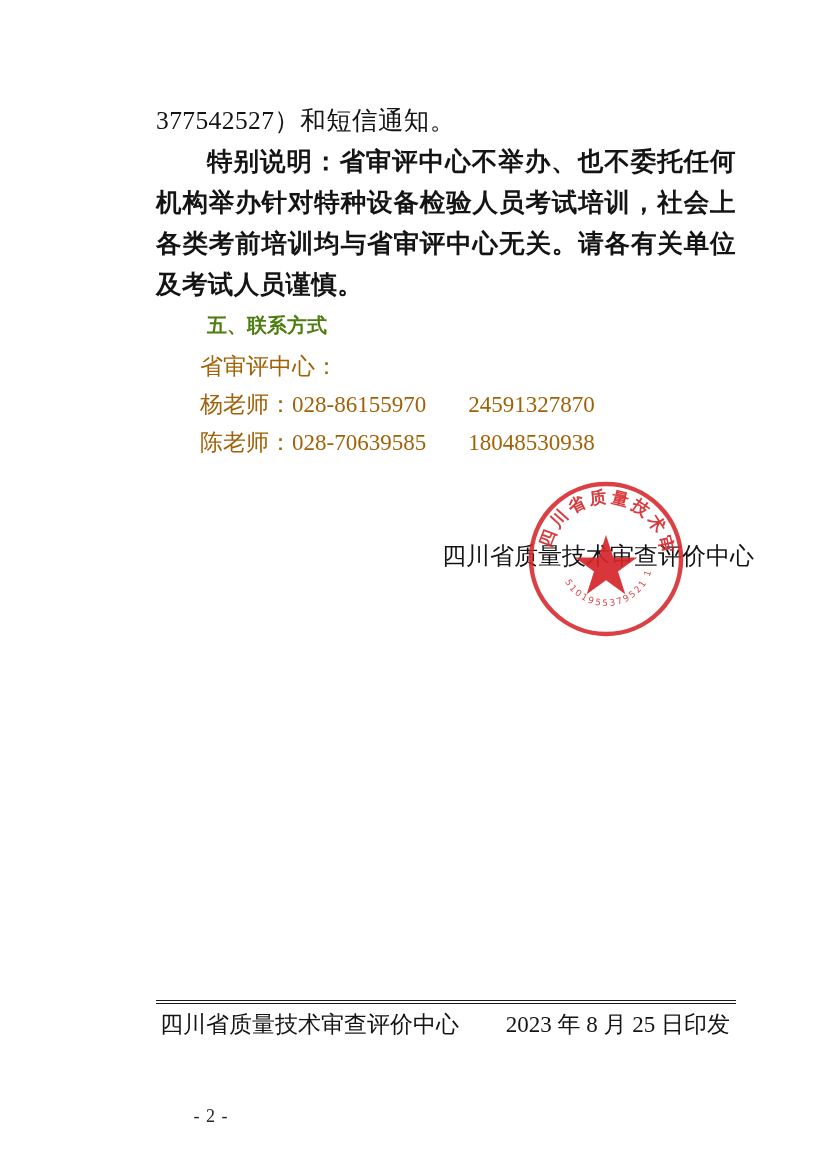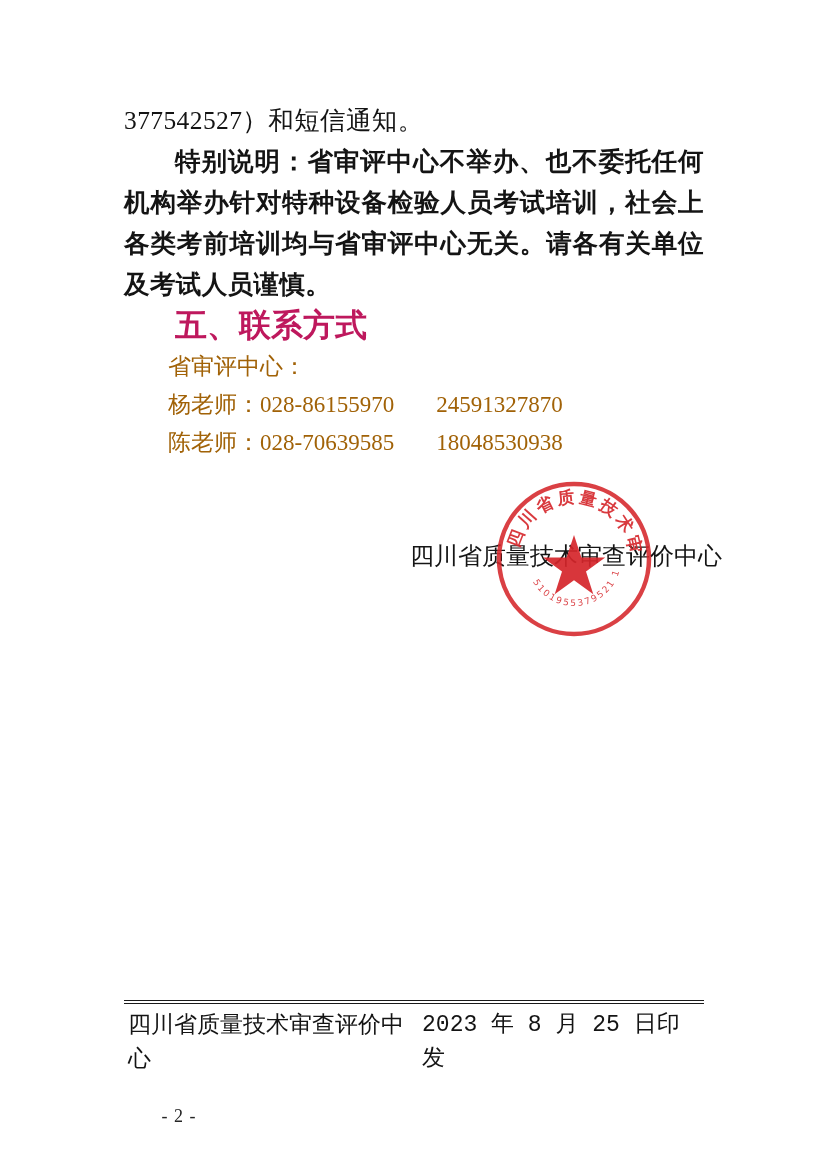--- a/index.html
+++ b/index.html
@@ -14,20 +14,21 @@
     color: #1a1a1a;
     position: relative;
     overflow: hidden;
   }
 
   .page {
     position: relative;
     width: 742px;
     height: 1170px;
     box-sizing: border-box;
+    margin-left: 32px;
   }
 
   
   .doc-body {
     position: absolute;
     left: 124px;
     top: 100px;
     width: 580px;
   }
 
@@ -47,27 +48,27 @@
   .para.indent {
     text-indent: 51px;
   }
 
   .bold-run {
     font-family: "DejaVu Serif", "Liberation Serif", serif;
     font-weight: bold;
   }
 
   .heading {
-    font-size: 32px;
+    font-size: 20px;
     line-height: 41px;
     font-weight: bold;
     font-family: "DejaVu Serif", "Liberation Serif", serif;
     text-indent: 51px;
     margin: 0;
-    color: #be185d;
+    color: #4d7c0f;
   }
 
   
   .contact-block {
     margin-top: 2px;
   }
   .contact-line {
     font-size: 23px;
     line-height: 38px;
     text-indent: 44px;
@@ -131,21 +132,21 @@
     left: 124px;
     top: 1008px;
     width: 580px;
     display: flex;
     justify-content: space-between;
     font-size: 23px;
     line-height: 34px;
     color: #141414;
   }
   .footer-left { padding-left: 4px; }
-  .footer-right { padding-right: 6px; font-family: Liberation Mono, monospace; }
+  .footer-right { padding-right: 6px; }
 
   .page-number {
     position: absolute;
     left: 0;
     top: 1106px;
     width: 828px;
     text-align: center;
     font-size: 18px;
     color: #262626;
     letter-spacing: 1px;

